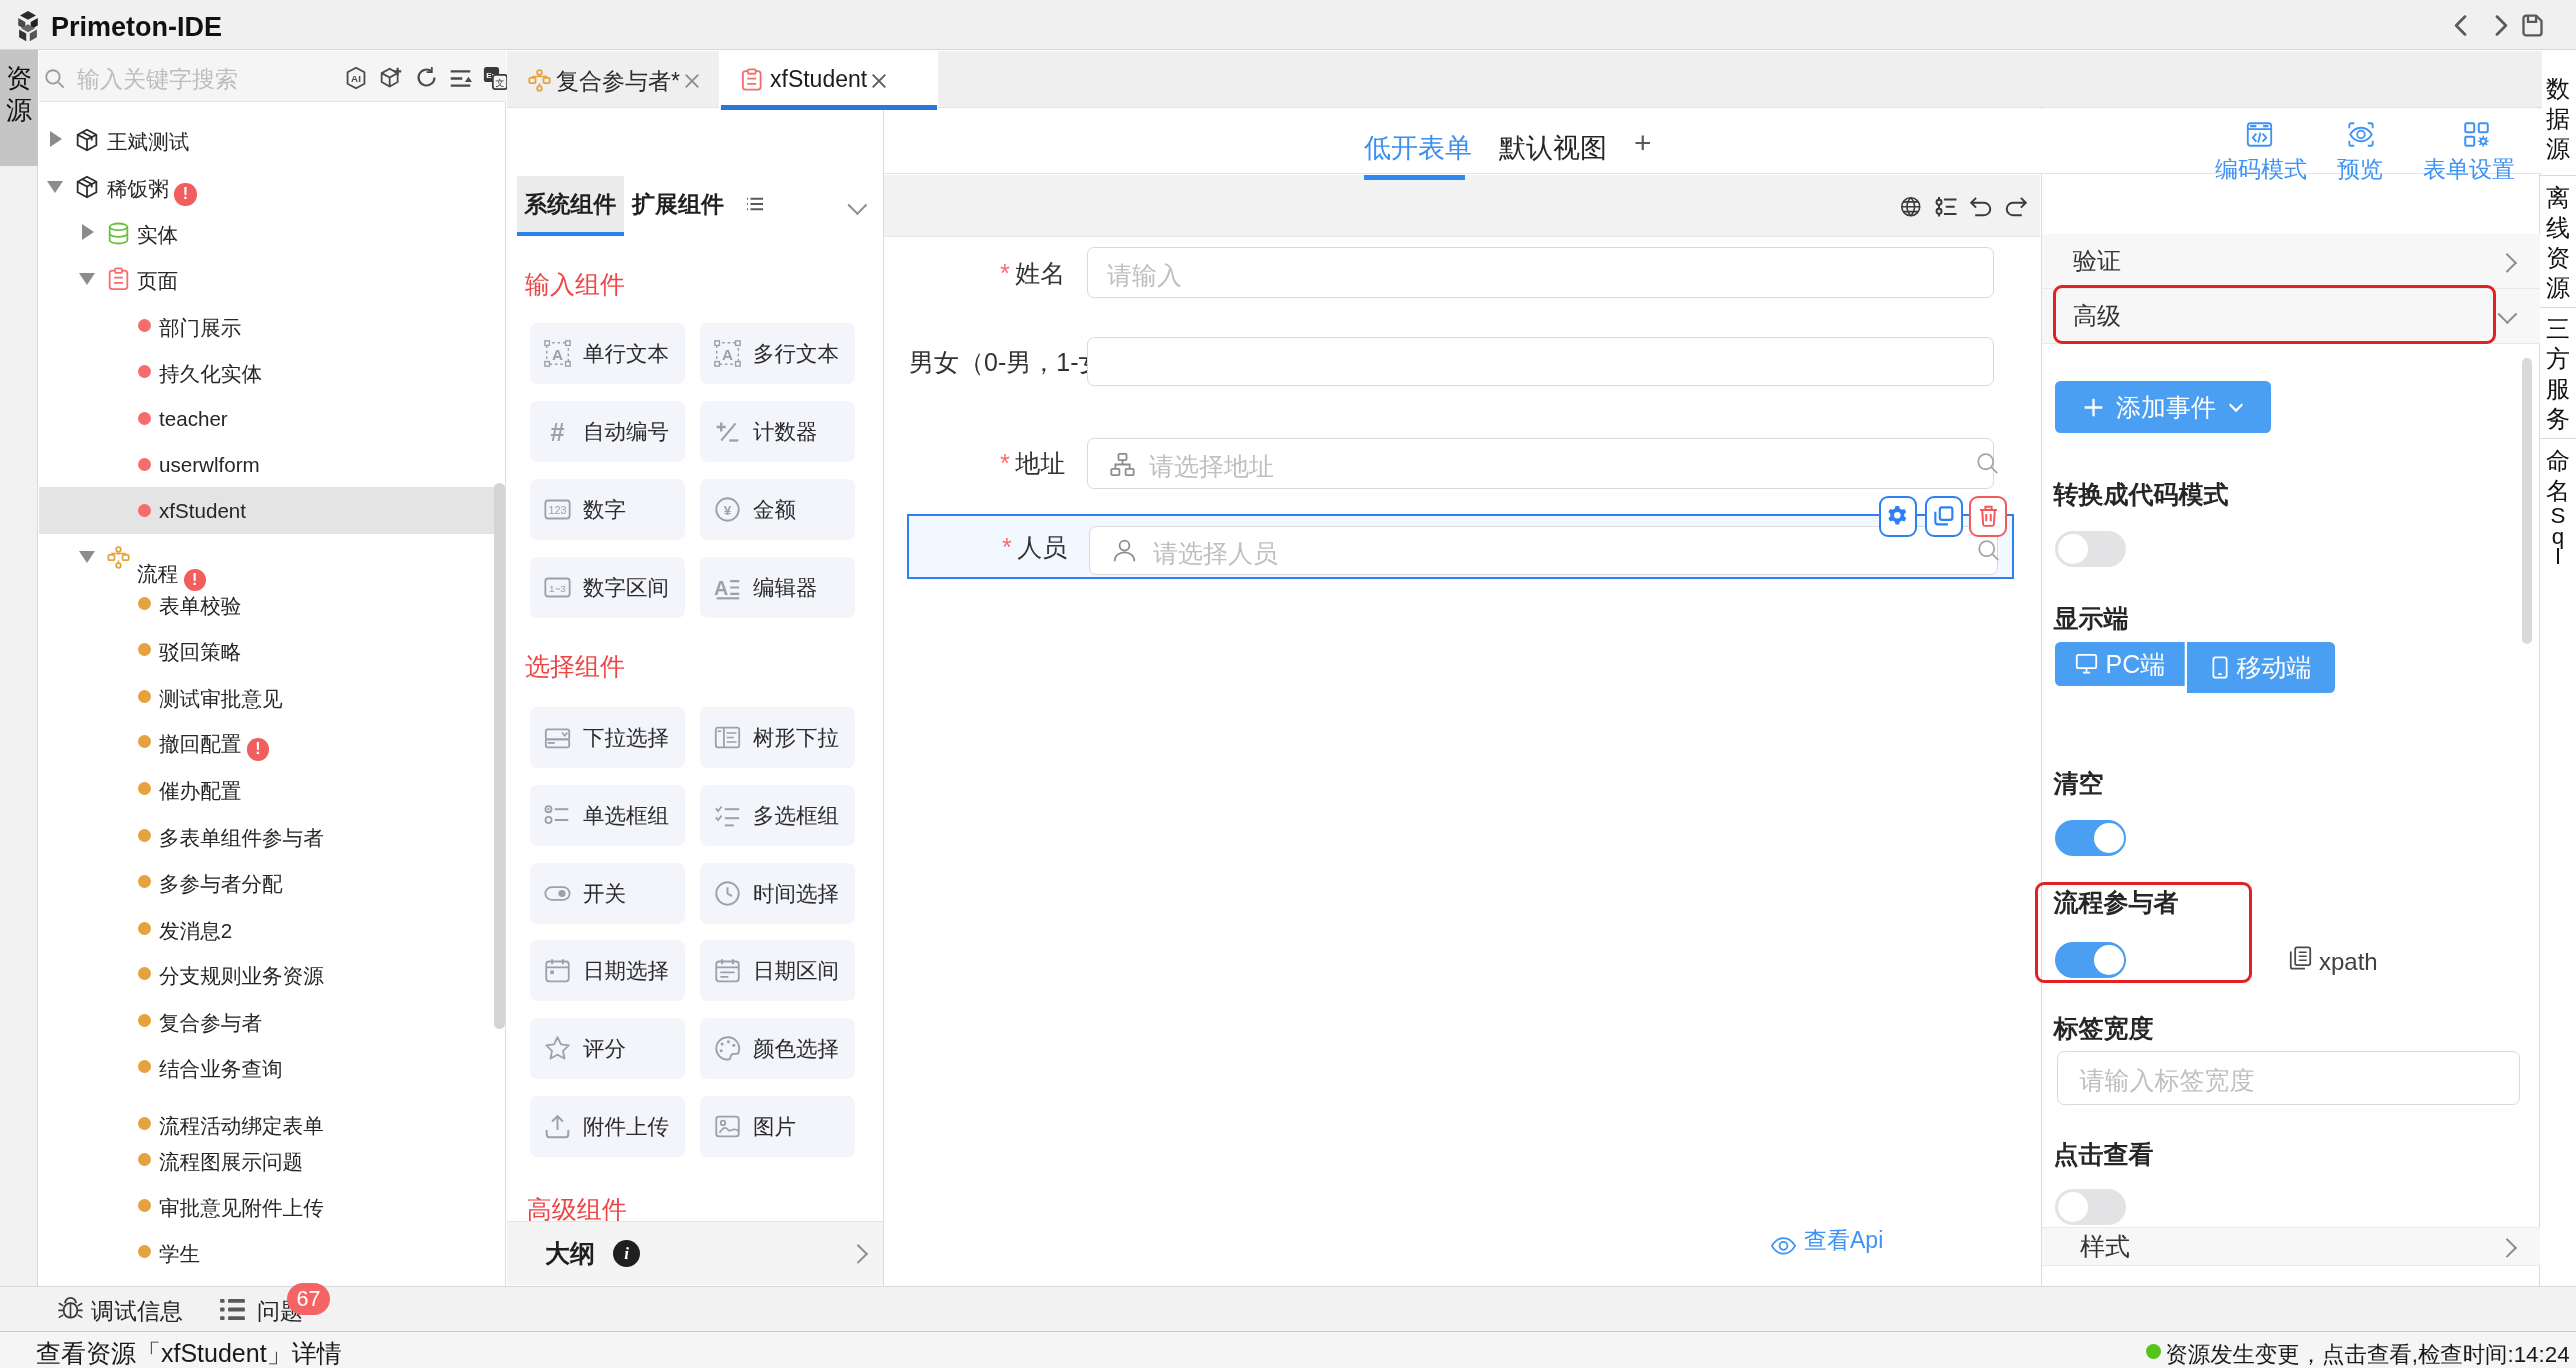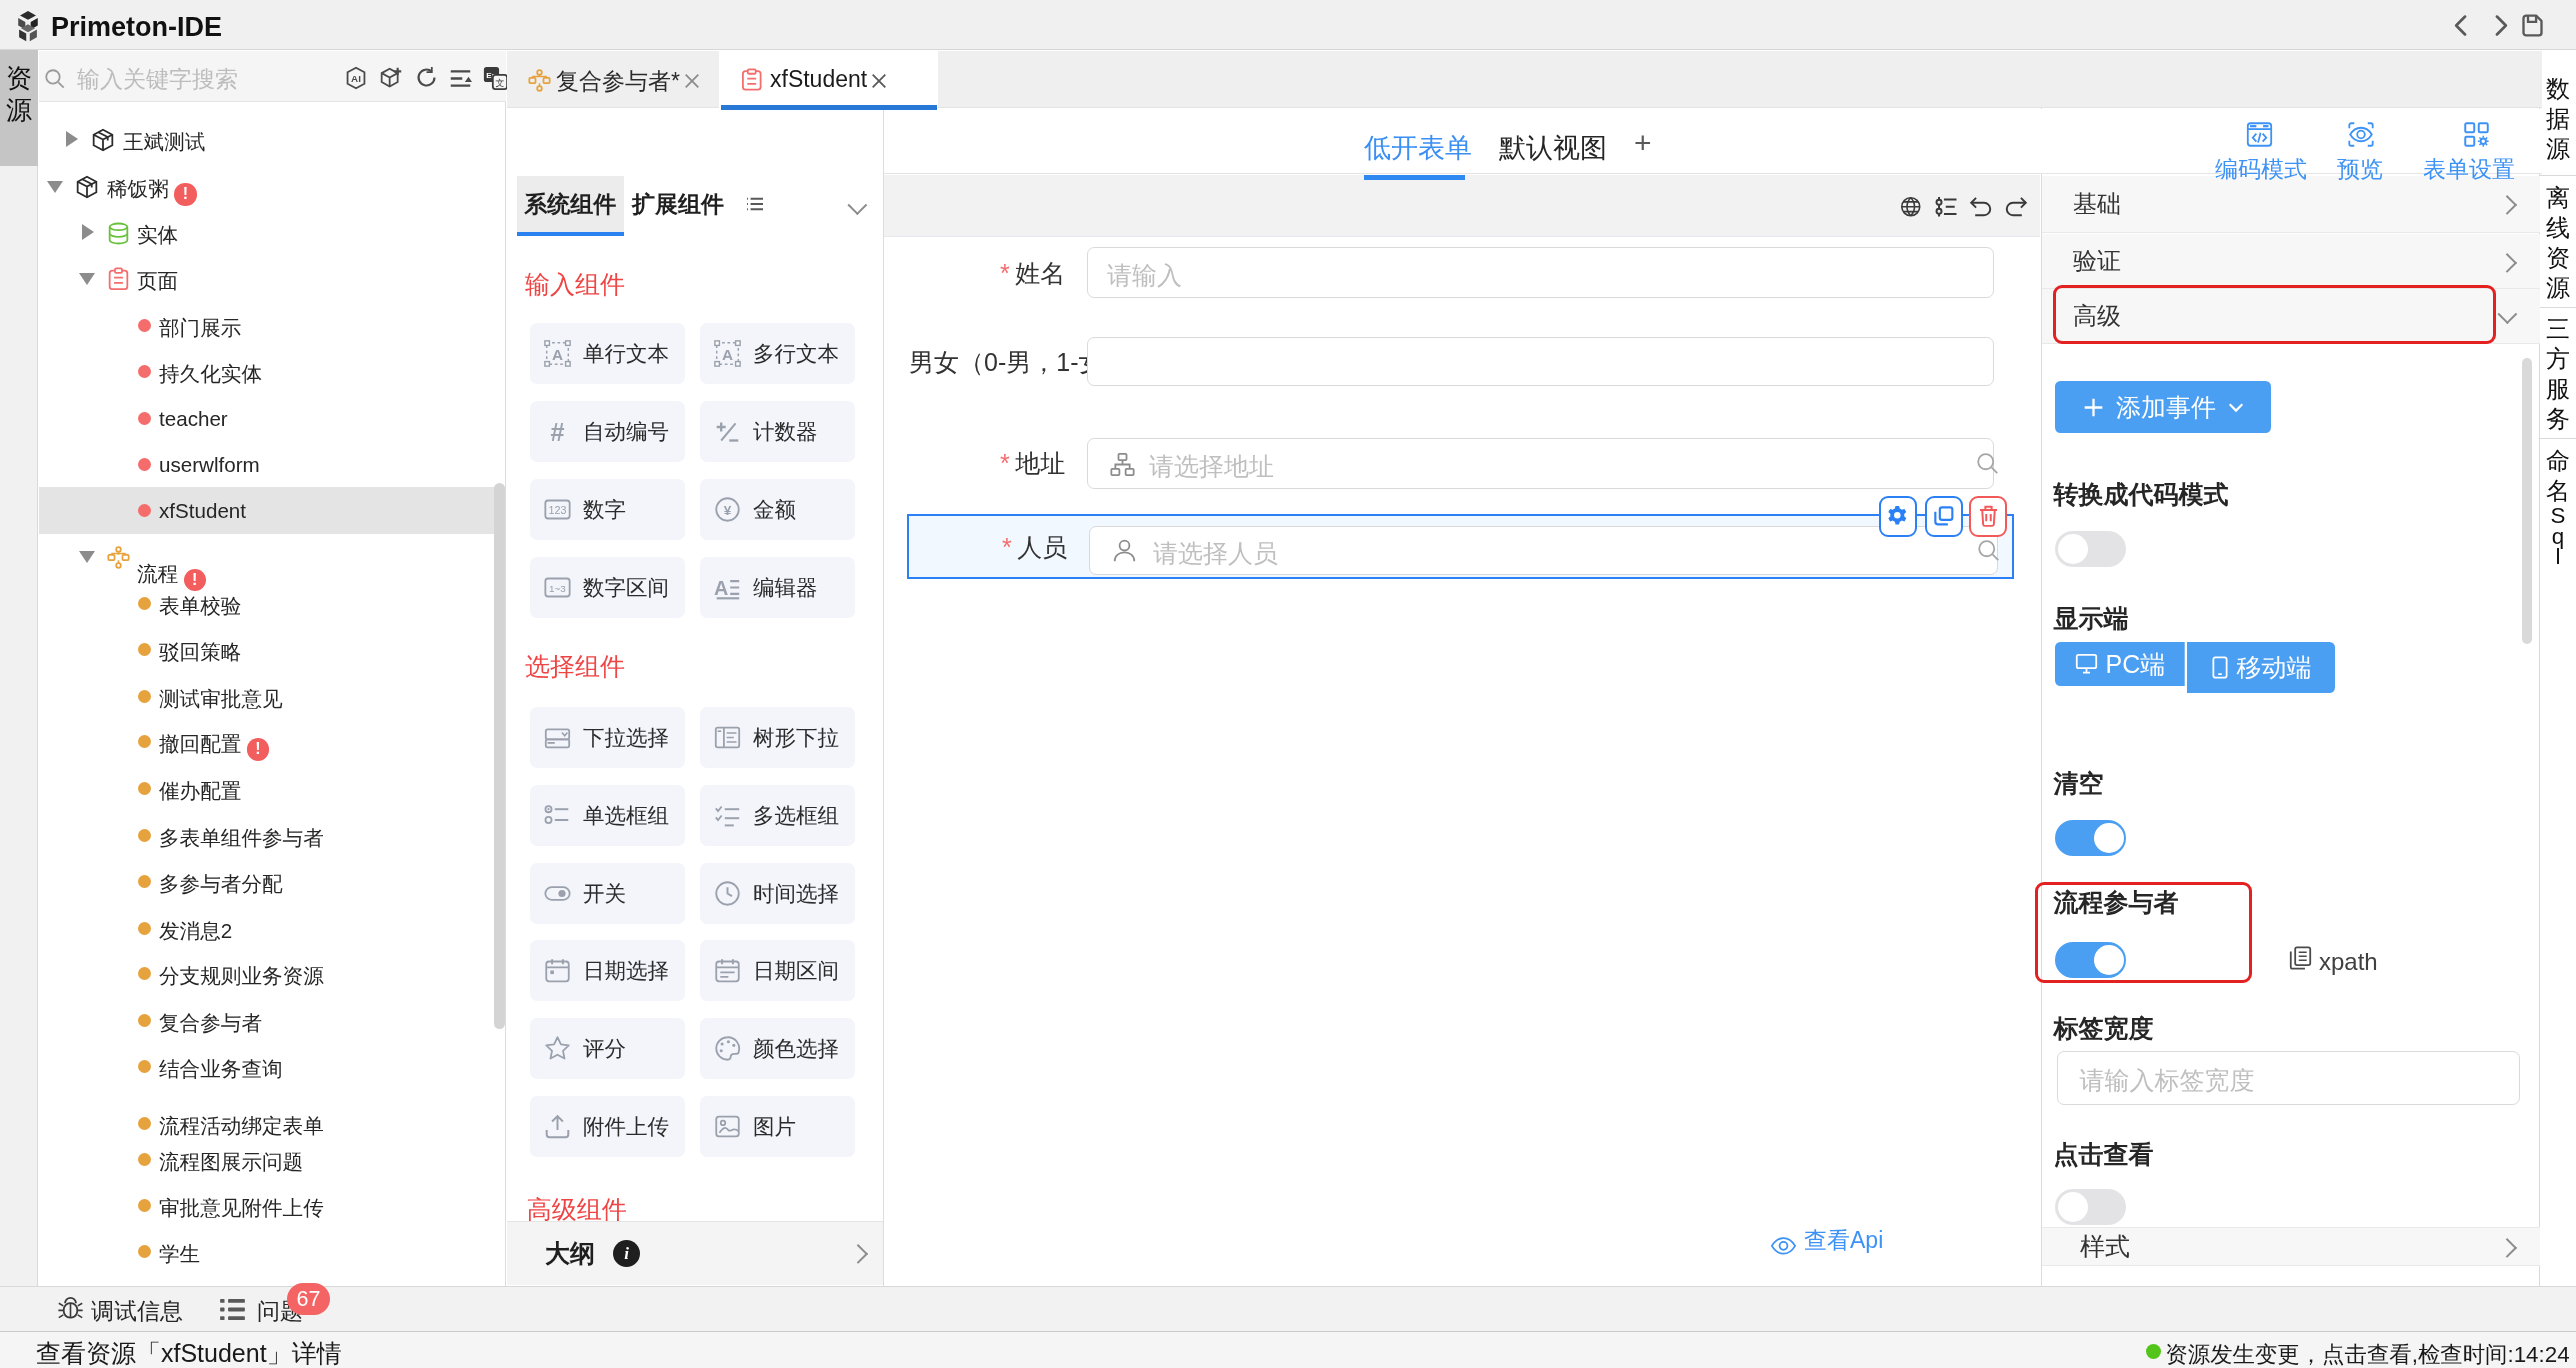--- a/index.html
+++ b/index.html
@@ -133,21 +133,21 @@
           <path d="M22 11 l-4 6 h8 z" fill="#4a4a4a" stroke="none"></path>
         </svg>
       <svg class="abs" style="left:444px;top:15px" width="25" height="25" viewBox="0 0 28 28">
           <rect x="1" y="1" width="17" height="17" rx="3" fill="#3a3a3a"></rect>
           <text x="9.5" y="13.5" font-size="9" font-weight="bold" fill="#fff" text-anchor="middle">En</text>
           <rect x="11" y="10" width="16" height="16" rx="3" fill="#f5f5f5" stroke="#3a3a3a" stroke-width="2"></rect>
           <text x="19" y="22.5" font-size="10" fill="#3a3a3a" text-anchor="middle">文</text>
         </svg>
     </div>
     <div id="treebody">
-      <div class="titem abs" style="top:65px;left:16px;right:0;">
+      <div class="titem abs" style="top:65px;left:0;right:0;">
           <span class="caret r" style="left:10.7px;top:15px"></span>
           <svg class="abs" style="left:36px;top:11.6px" width="24" height="24" viewBox="0 0 27 27" fill="none" stroke="#2b2b2b" stroke-width="2">
             <path d="M13.5 2 L24 7.5 V19.5 L13.5 25 L3 19.5 V7.5 Z"></path>
             <path d="M3 7.5 L13.5 13 L24 7.5 M13.5 13 V25"></path>
             <path d="M8.2 4.8 L18.8 10.2 V14 M18.8 10.2 L19 10.1"></path>
           </svg>
           <span style="position:absolute;left:68px;top:11.6px">王斌测试</span>
         </div>
       <div class="titem abs" style="top:112px;left:0;right:0;">
           <span class="caret d" style="left:8px;top:18px"></span>
@@ -582,24 +582,20 @@
           <path d="M8 10 v8 M13 10 v8"></path>
         </svg>
     </div>
     <svg class="abs" style="left:886px;top:1185px" width="27" height="19.7" viewBox="0 0 30 22" fill="none" stroke="#3d92f5" stroke-width="2">
         <path d="M2 11 c3.5-5.8 8-8.7 13-8.7 s9.5 2.9 13 8.7 c-3.5 5.8-8 8.7-13 8.7 S5.5 16.8 2 11 Z"></path>
         <circle cx="15" cy="11" r="4.4"></circle>
       </svg>
     <div class="abs" style="left:920px;top:1174px;font-size:23px;color:#3d92f5">查看Api</div>
   </div>
   <div id="rpanel" class="abs">
-    <div class="collrow" style="top:125px;height:57px">
-        <span style="margin-left:31px">基础</span>
-        <span class="chev right" style="left:458px;top:22.4px"></span>
-      </div>
     <div class="collrow" style="top:183px;height:55px">
         <span style="margin-left:31px">验证</span>
         <span class="chev right" style="left:458px;top:21.5px"></span>
       </div>
     <div class="collrow" style="top:238px;height:55px">
         <span style="margin-left:31px">高级</span>
         <span class="chev down" style="left:458px;top:18px"></span>
       </div>
     <div class="abs" style="left:10.7px;top:234px;width:443px;height:59px;border:3.6px solid #e32121;border-radius:9px"></div>
     <div class="bluebtn" style="left:13.4px;top:330px;width:216px;height:52px;border-radius:5.4px">

